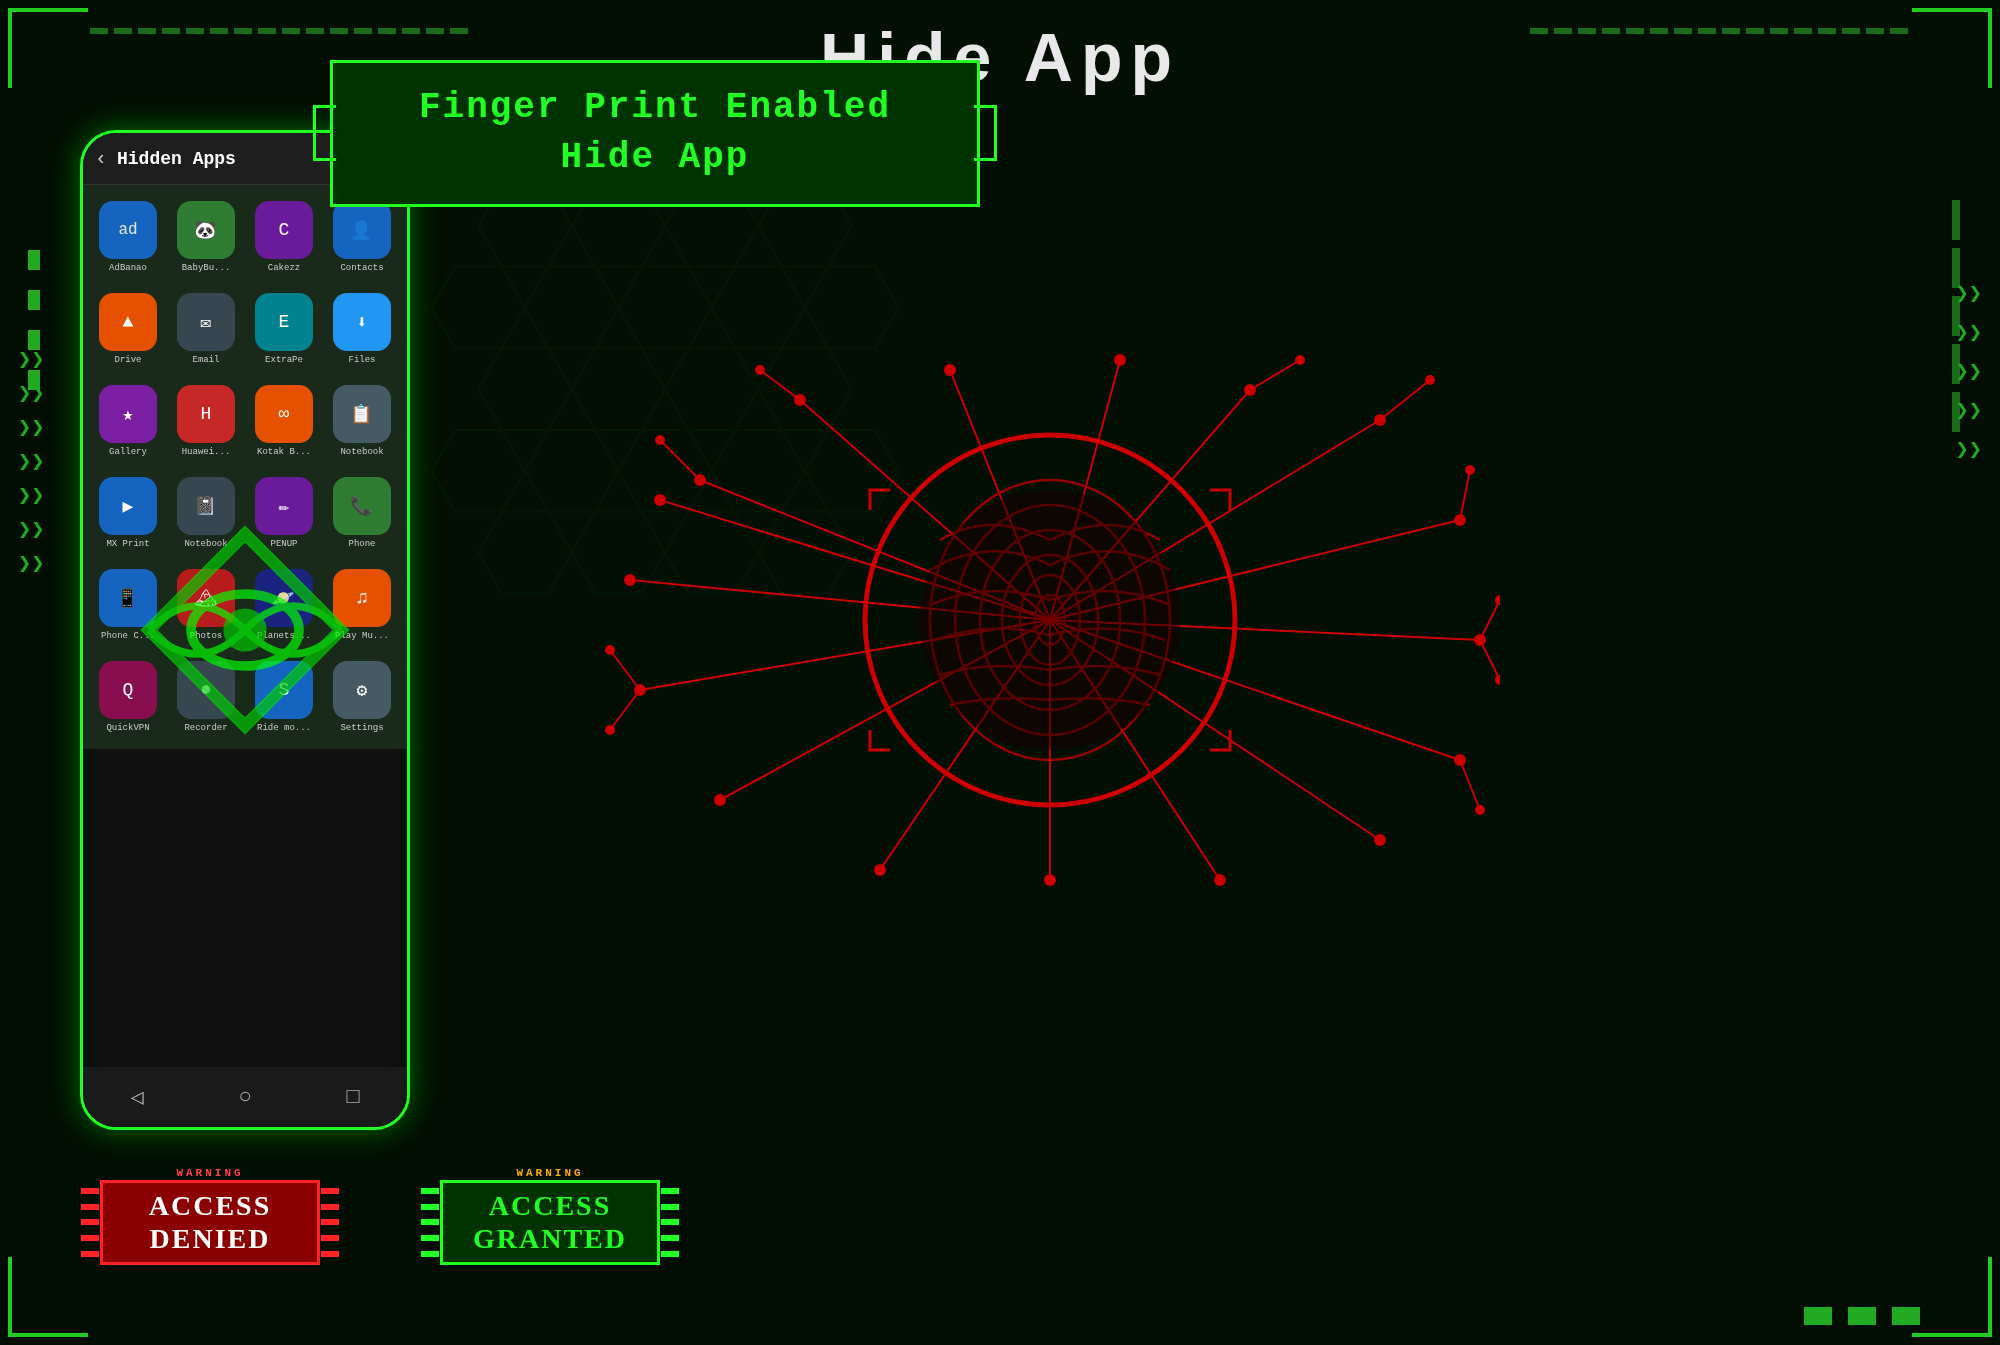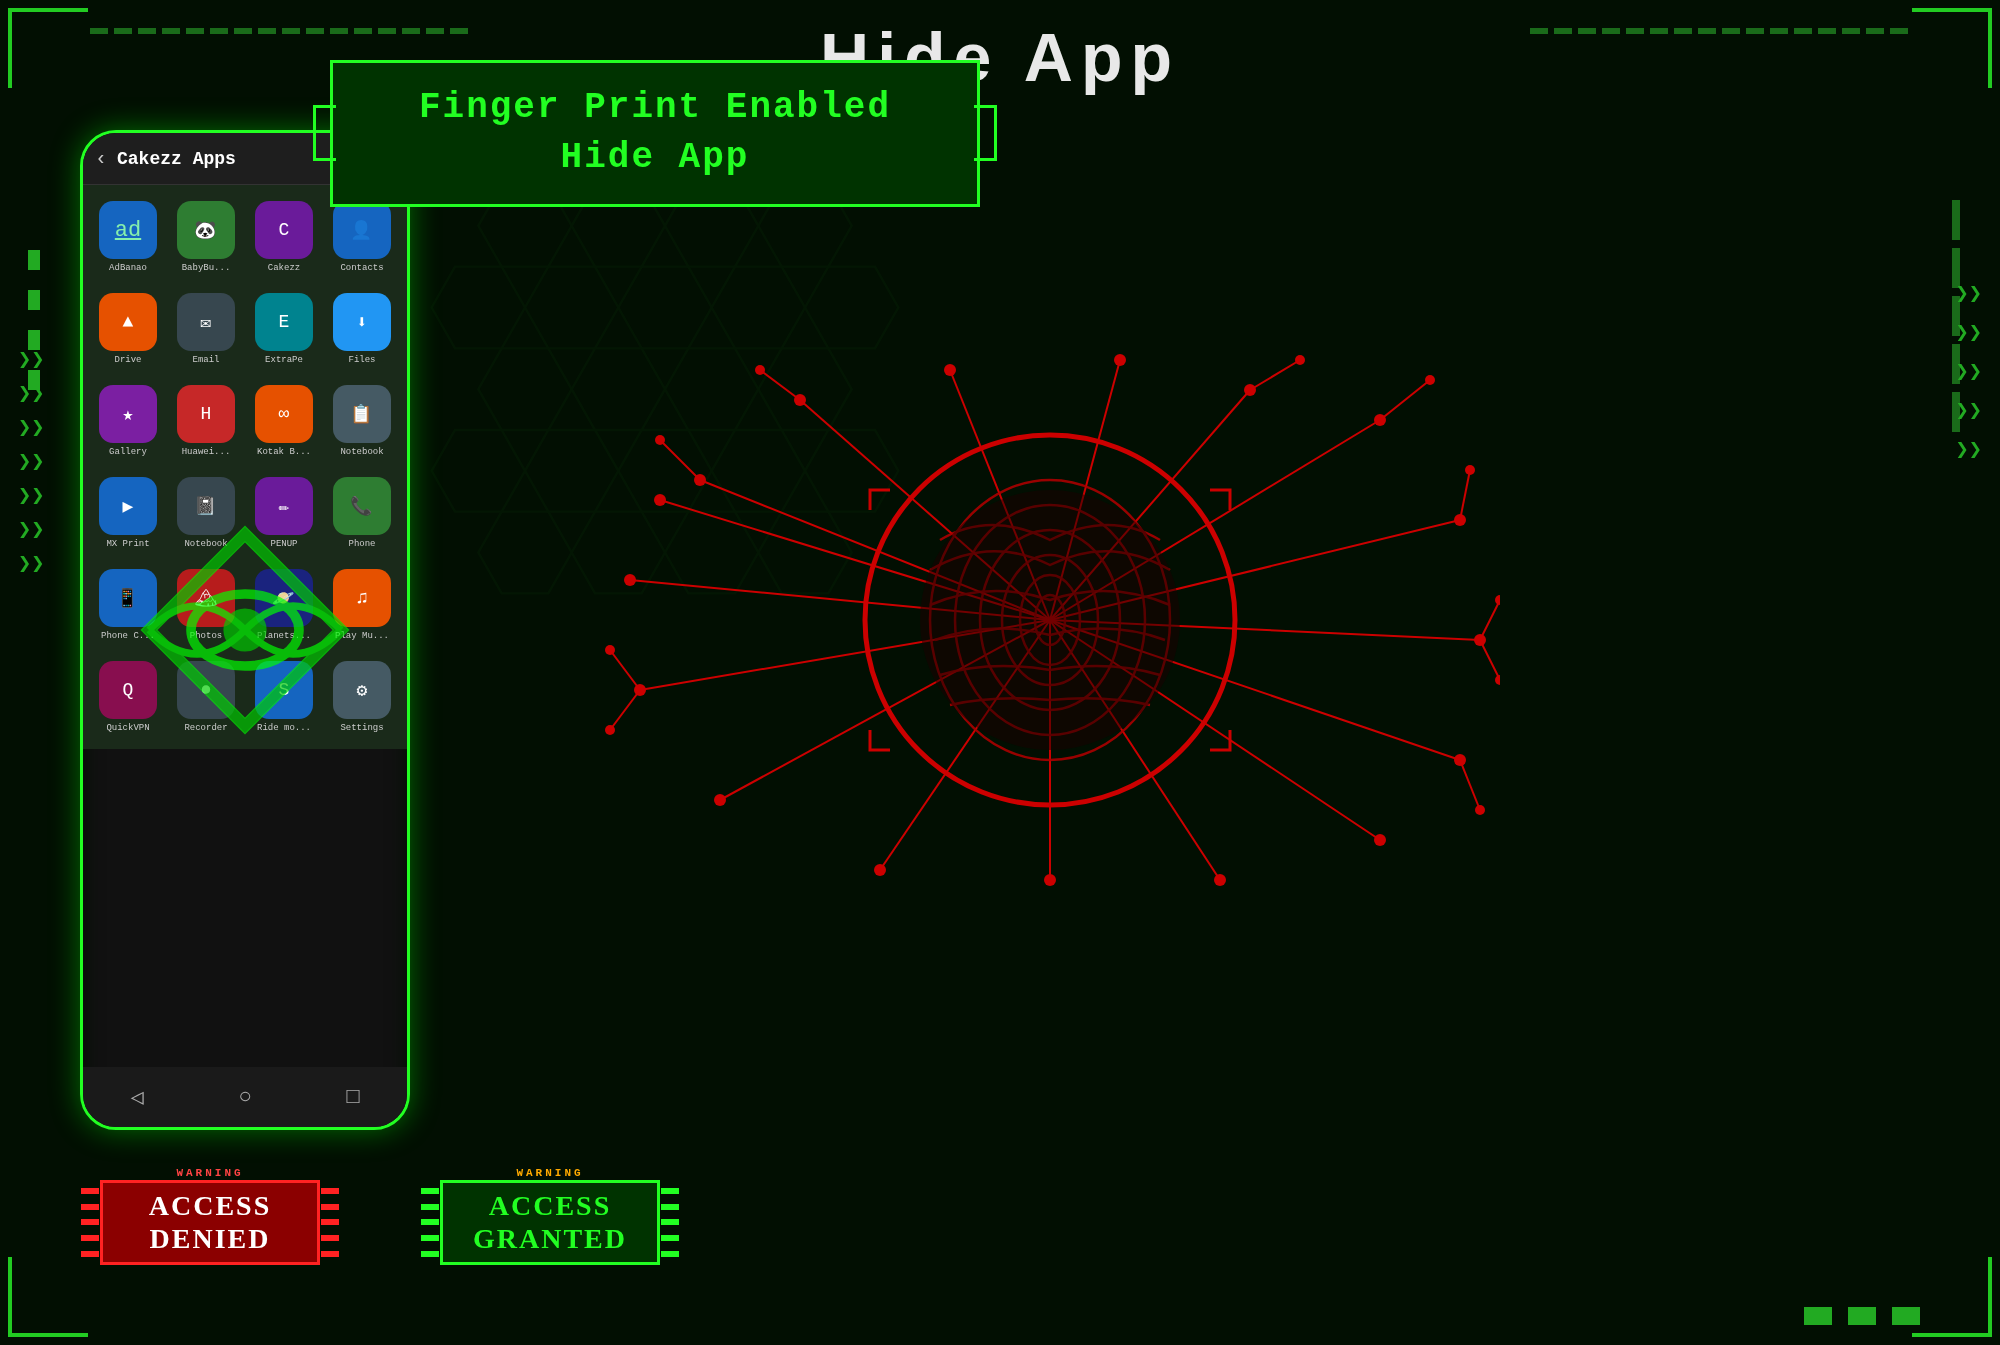--- a/index.html
+++ b/index.html
@@ -386,28 +386,28 @@
   <div class="dot-rect"></div>
   <div class="dot-rect"></div>
 </div>
 
 <div class="phone-container">
   <div class="phone">
 
 
     <div class="phone-toolbar">
       <span class="toolbar-icon">‹</span>
-      <span class="phone-toolbar-title">Cakezz Apps</span>
+      <span class="phone-toolbar-title">Hidden Apps</span>
       <span class="toolbar-icon">+</span>
       <span class="toolbar-icon">⋮</span>
     </div>
 
     <div class="app-grid">
     <div class="app-item">
-          <div class="app-icon" style="background: rgb(21, 101, 192); color: #86efac; font-size: 22px; text-decoration: underline;">ad</div>
+          <div class="app-icon" style="background: rgb(21, 101, 192); color: #e5e5e5; font-size: 16px;">ad</div>
           <div class="app-label">AdBanao</div>
         </div>
         <div class="app-item">
           <div class="app-icon" style="background: rgb(46, 125, 50); color: rgb(255, 255, 255); font-size: 18px;">🐼</div>
           <div class="app-label">BabyBu...</div>
         </div>
         <div class="app-item">
           <div class="app-icon" style="background: rgb(106, 27, 154); color: rgb(255, 255, 255); font-size: 18px;">C</div>
           <div class="app-label">Cakezz</div>
         </div>

